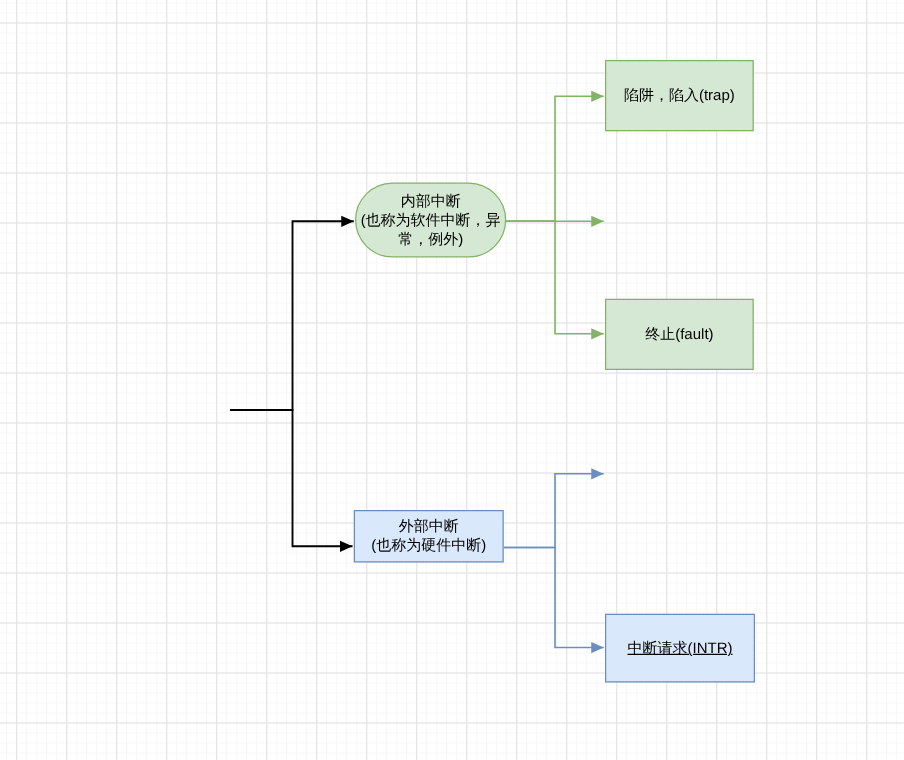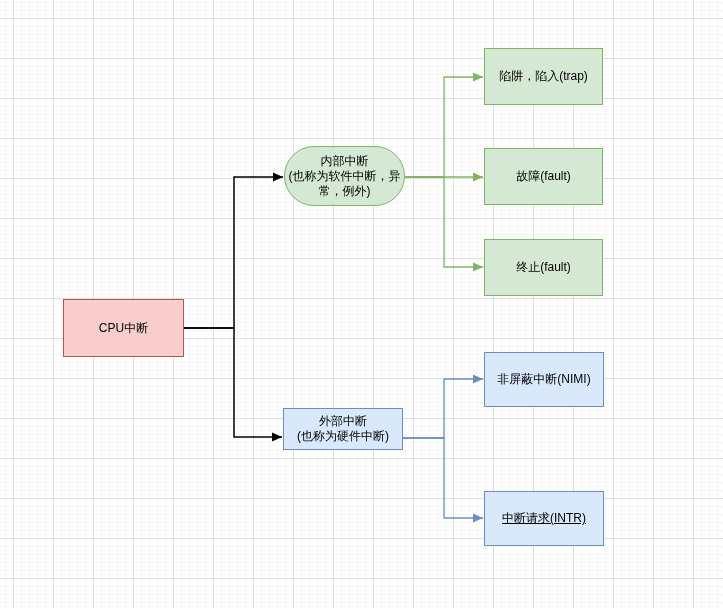--- a/index.html
+++ b/index.html
@@ -72,48 +72,39 @@
     <path class="edge black" d="M184 328 L234 328 L234 437 L282 437" marker-end="url(#arrow-black)"></path>
 
     <path class="edge green" d="M405 177 L444 177 L444 77 L483 77" marker-end="url(#arrow-green)"></path>
     <path class="edge green" d="M405 177 L483 177" marker-end="url(#arrow-green)"></path>
     <path class="edge green" d="M405 177 L444 177 L444 267 L483 267" marker-end="url(#arrow-green)"></path>
 
     <path class="edge blue" d="M403 438 L444 438 L444 379 L483 379" marker-end="url(#arrow-blue)"></path>
     <path class="edge blue" d="M403 438 L444 438 L444 518 L483 518" marker-end="url(#arrow-blue)"></path>
   </svg>
 
-  <div class="node red" style="left:63px; top:299px; width:121px; height:58px;">
-    <span class="node-label">CPU中断</span>
-  </div>
 
   <div class="node green" style="left:284px; top:146px; width:121px; height:60px;border-radius:30px;">
     <span class="node-label">内部中断
 (也称为软件中断，异
 常，例外)</span>
   </div>
 
   <div class="node blue" style="left:283px; top:408px; width:120px; height:42px;">
     <span class="node-label">外部中断
 (也称为硬件中断)</span>
   </div>
 
   <div class="node green" style="left:484px; top:48px; width:119px; height:57px;">
     <span class="node-label">陷阱，陷入(trap)</span>
   </div>
 
-  <div class="node green" style="left:484px; top:148px; width:119px; height:57px;">
-    <span class="node-label">故障(fault)</span>
-  </div>
 
   <div class="node green" style="left:484px; top:239px; width:119px; height:57px;">
     <span class="node-label">终止(fault)</span>
   </div>
 
-  <div class="node blue" style="left:484px; top:352px; width:120px; height:55px;">
-    <span class="node-label">非屏蔽中断(NIMI)</span>
-  </div>
 
   <div class="node blue" style="left:484px; top:491px; width:120px; height:55px;text-decoration:underline;">
     <span class="node-label">中断请求(INTR)</span>
   </div>
 
 </div>
 
 </body></html>

